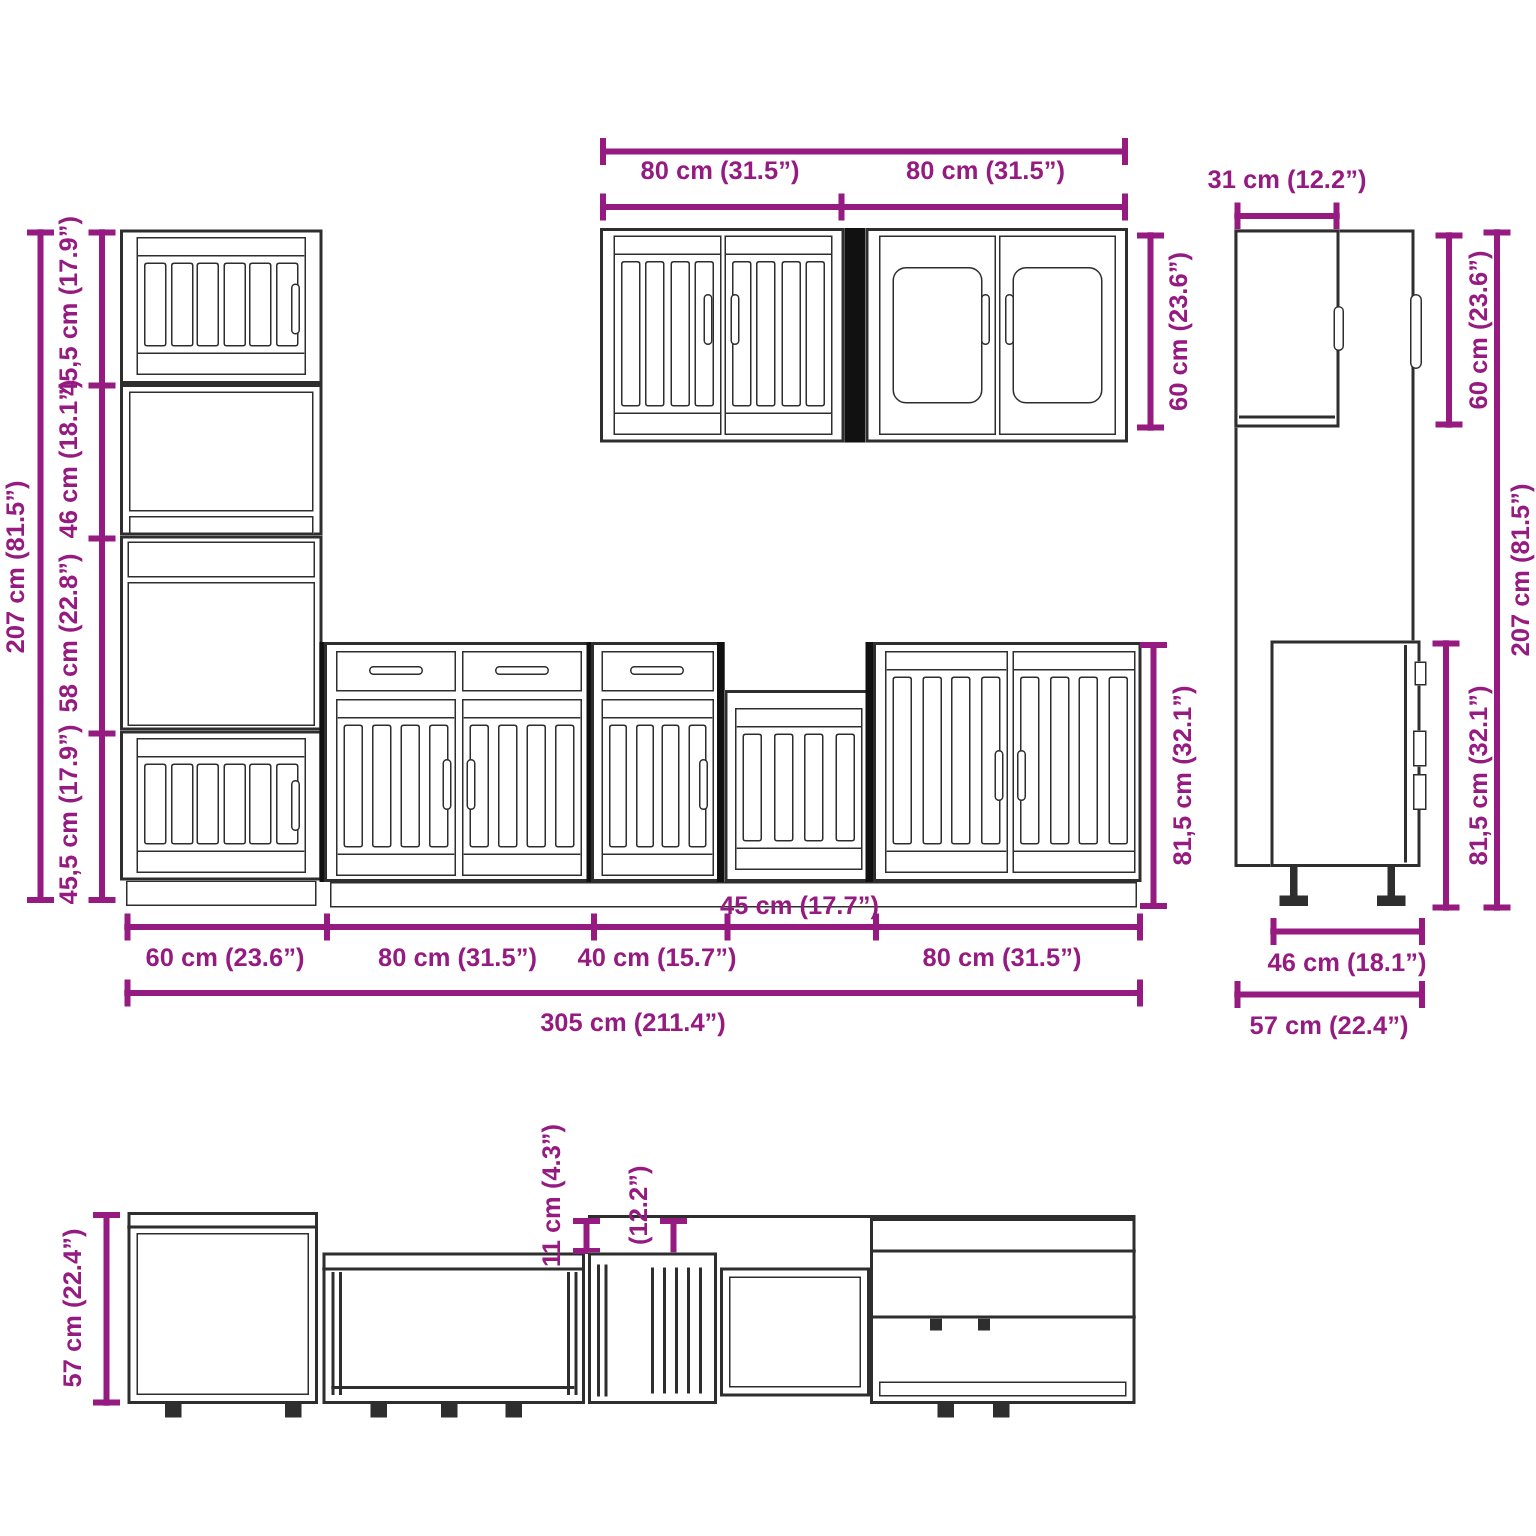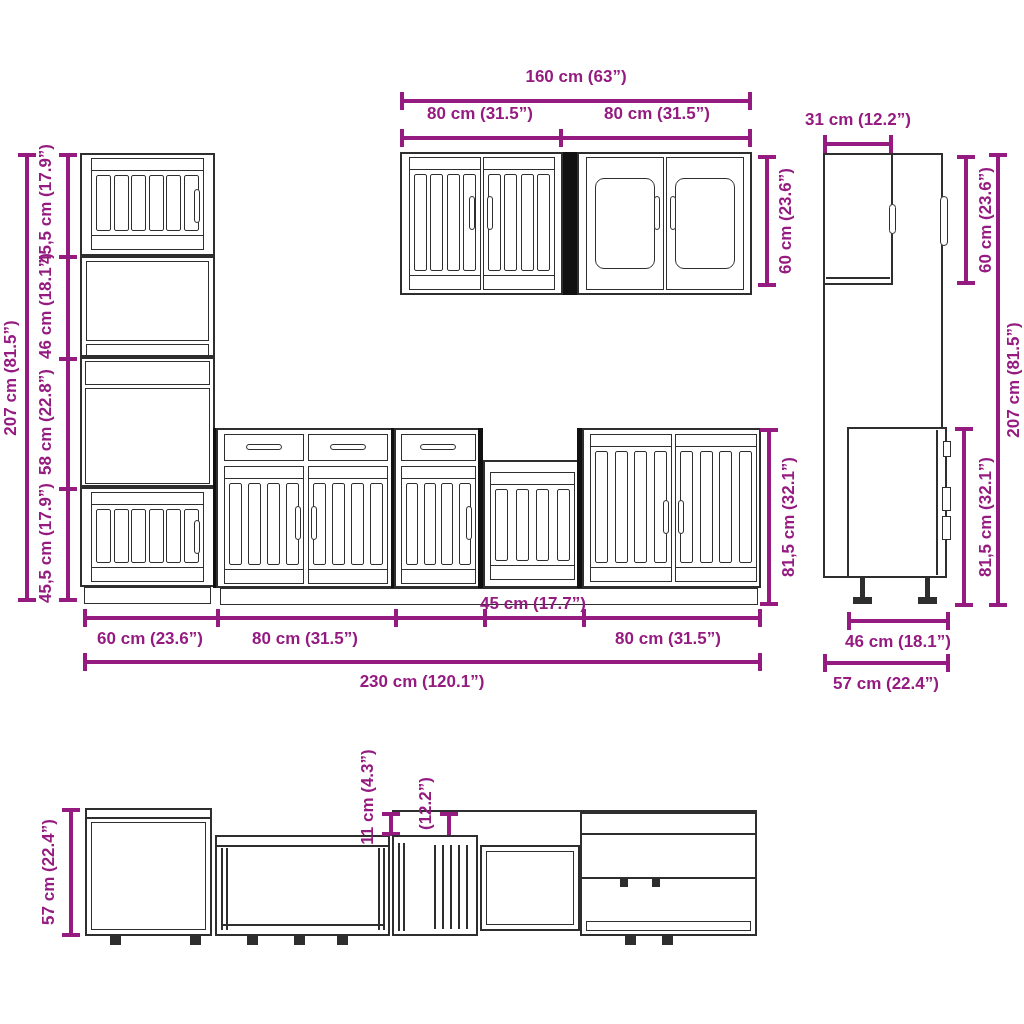--- a/index.html
+++ b/index.html
@@ -201,21 +201,20 @@
     <div class="hv" style="left:663px;top:500px"></div>
     <div class="hv" style="left:678px;top:500px"></div>
 
     <div class="bx2" style="left:220px;top:588px;width:538px;height:17px"></div>
   </div>
 
   <div class="dh" style="left:400px;top:99px;width:352px">
     <div class="t" style="left:0"></div>
     <div class="t" style="left:348px"></div>
   </div>
-  <div class="lb" style="left:476px;top:66px">160 cm (63”)</div>
 
   <div class="dh" style="left:400px;top:136px;width:352px">
     <div class="t" style="left:0"></div>
     <div class="t" style="left:159px"></div>
     <div class="t" style="left:348px"></div>
   </div>
   <div class="lb" style="left:380px;top:103px">80 cm (31.5”)</div>
   <div class="lb" style="left:557px;top:103px">80 cm (31.5”)</div>
 
   <div class="dv" style="left:765px;top:155px;height:132px">
@@ -251,28 +250,29 @@
   <div class="dh" style="left:83px;top:616px;width:679px">
     <div class="t" style="left:0"></div>
     <div class="t" style="left:133px"></div>
     <div class="t" style="left:311px"></div>
     <div class="t" style="left:400px"></div>
     <div class="t" style="left:499px"></div>
     <div class="t" style="left:675px"></div>
   </div>
   <div class="lb" style="left:50px;top:628px">60 cm (23.6”)</div>
   <div class="lb" style="left:205px;top:628px">80 cm (31.5”)</div>
+  <div class="lb" style="left:338px;top:628px">40 cm (15.7”)</div>
   <div class="lb" style="left:433px;top:593px">45 cm (17.7”)</div>
   <div class="lb" style="left:568px;top:628px">80 cm (31.5”)</div>
 
   <div class="dh" style="left:83px;top:660px;width:679px">
     <div class="t" style="left:0"></div>
     <div class="t" style="left:675px"></div>
   </div>
-  <div class="lb" style="left:322px;top:671px">230 cm (120.1”)</div>
+  <div class="lb" style="left:322px;top:671px">305 cm (211.4”)</div>
 
   <div>
     <div class="dh" style="left:823px;top:142px;width:70px">
       <div class="t" style="left:0"></div>
       <div class="t" style="left:66px"></div>
     </div>
     <div class="lb" style="left:758px;top:109px">31 cm (12.2”)</div>
 
     <div class="bx" style="left:823px;top:153px;width:120px;height:425px"></div>
     <div class="bx" style="left:823px;top:153px;width:70px;height:132px"></div>

